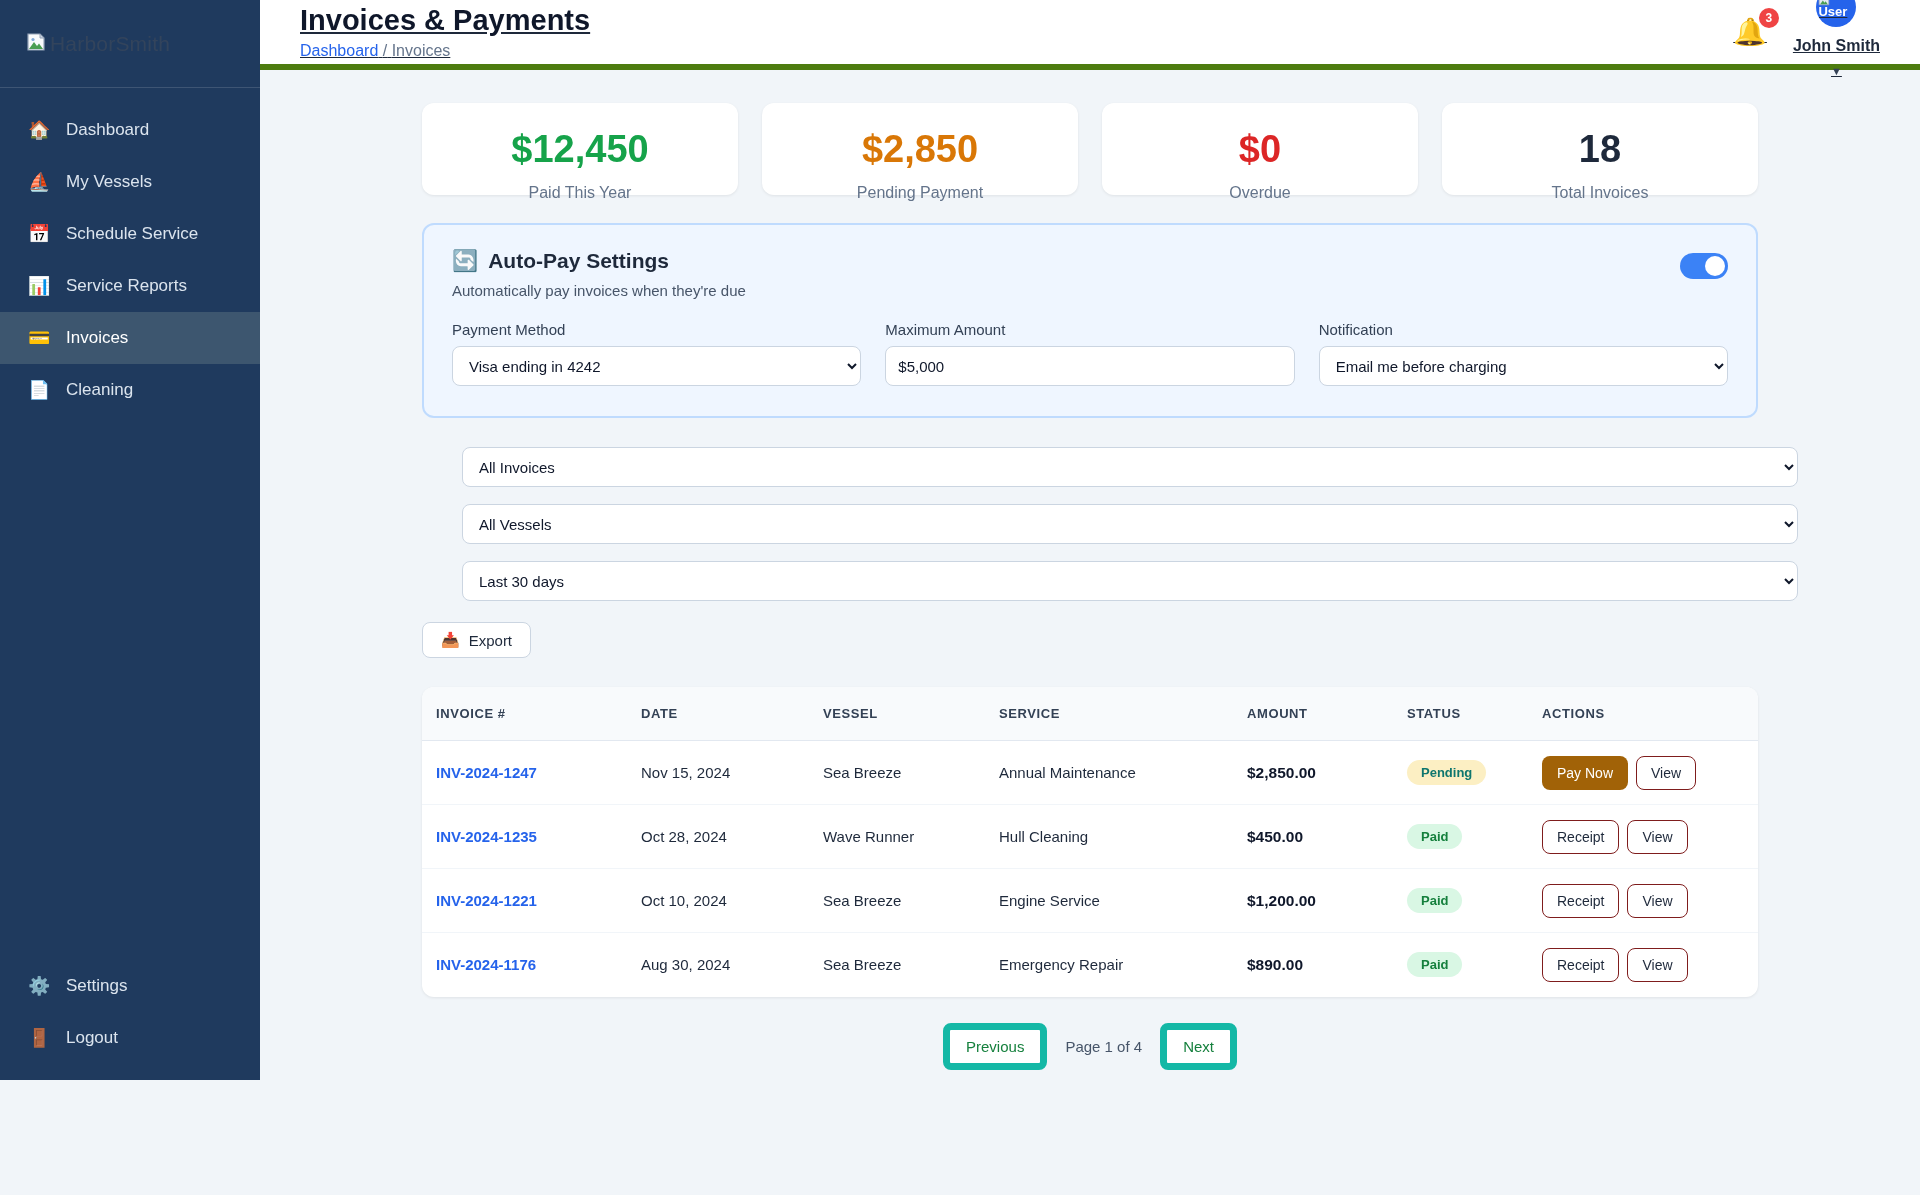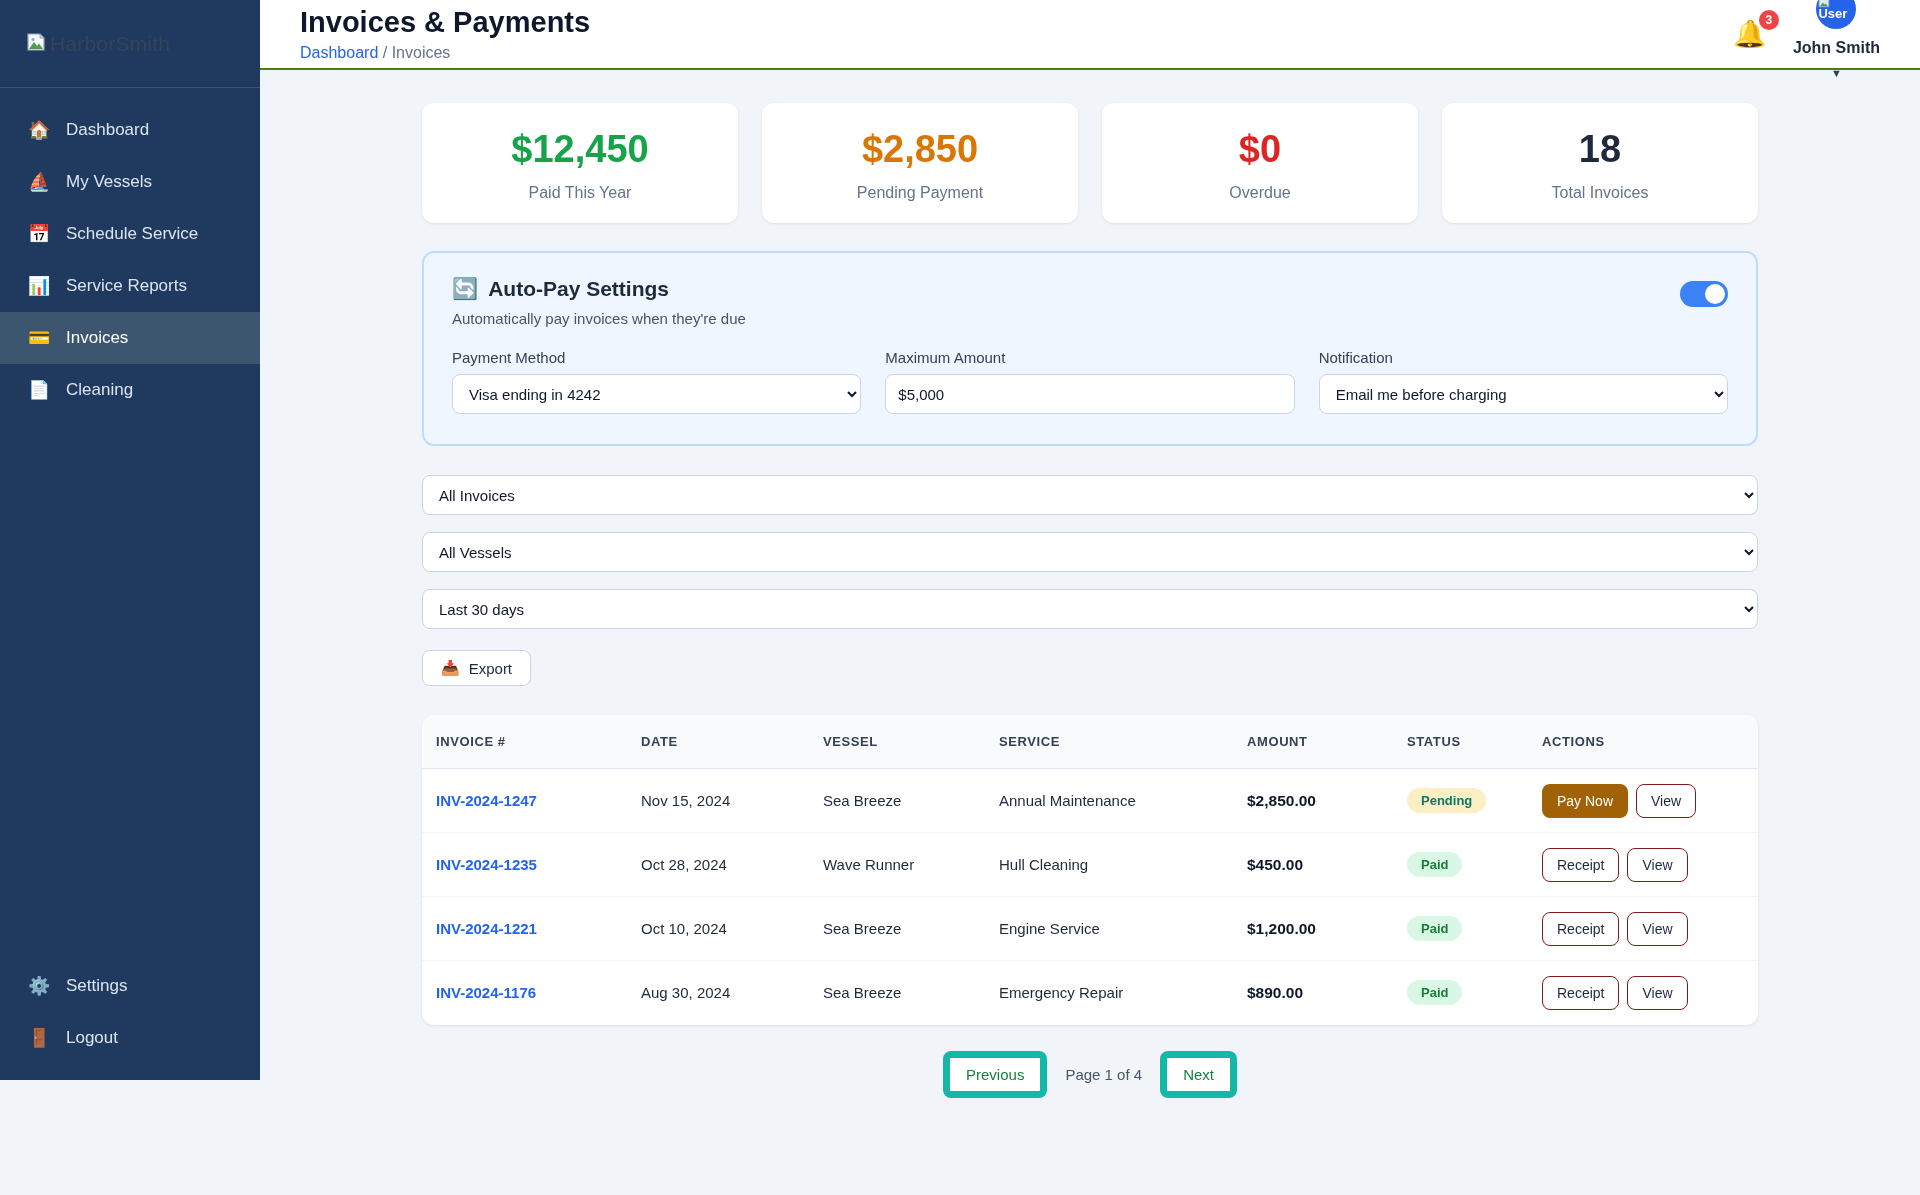--- a/index.html
+++ b/index.html
@@ -37,22 +37,22 @@
   }
   .nav-item.active { background:#3d566f; color:#ffffff; }
   .nav-icon { font-size:18px; width:22px; text-align:center; }
   .sidebar-footer { position:absolute; bottom:16px; left:0; width:100%; }
   
   .main { margin-left:260px; }
   .topbar {
     background:#ffffff;
     height:70px;
     padding:8px 40px;
-    border-bottom:2px solid #4d7c0f;
-    display:flex; justify-content:space-between; align-items:center;
+    border-bottom:6px solid #4d7c0f;
+    display:flex; justify-content:space-between; align-items:center;text-decoration:underline;
   }
   .page-title { font-size:29px; font-weight:bold; color:#0f172a; margin:0 0 5px 0; }
   .breadcrumb { font-size:16px; color:#64748b; }
   .breadcrumb .crumb-link { color:#2563eb; text-decoration:none; cursor:pointer; }
   .topbar-right { display:flex; align-items:center; gap:26px; }
   .bell-wrap { position:relative; cursor:pointer; }
   .bell { font-size:27px; }
   .bell-badge {
     position:absolute; top:-8px; right:-12px;
     background:#ef4444; color:#fff;
@@ -68,21 +68,21 @@
     padding-left:2px;
   }
   .avatar-alt { color:#fff; font-size:13px; font-weight:bold; margin-top:-2px; }
   .user-name { font-size:16px; font-weight:bold; color:#1e293b; }
   .caret { font-size:11px; color:#334155; }
   
   .content { width:1336px; margin:0 auto; padding-top:33px; }
   .stats-row { display:flex; gap:24px; margin-bottom:28px; }
   .stat-card {
     flex:1; background:#fff; border-radius:12px;
-    height:120px; padding-top:25px; text-align:center;
+    height:92px; padding-top:25px; text-align:center;
     box-shadow:0 1px 3px rgba(0,0,0,.08);
   }
   .stat-value { font-size:38px; font-weight:bold; margin-bottom:13px; }
   .stat-label { font-size:16px; color:#64748b; }
   .green { color:#16a34a; } .orange { color:#d97706; }
   .red { color:#dc2626; } .dark { color:#1e293b; }
   
   .autopay {
     background:#eff6ff; border:2px solid #bfdbfe; border-radius:12px;
     padding:24px 28px 30px; margin-bottom:29px;
@@ -101,21 +101,21 @@
   .autopay-grid { display:grid; grid-template-columns:repeat(3,1fr); gap:24px; margin-top:22px; }
   .field-label { font-size:15px; color:#334155; margin-bottom:8px; font-weight:500; }
   select, .text-input {
     width:100%; height:40px;
     border:1px solid #cbd5e1; border-radius:8px;
     background:#fff; padding:0 12px;
     font-size:15px; color:#0f172a;
     font-family:"Liberation Sans", sans-serif;
   }
   
-  .filter-select { margin-bottom:17px; }
+  .filter-select { margin-bottom:17px;margin-left:40px; }
   .export-btn {
     display:inline-flex; align-items:center; gap:9px;
     background:#fff; border:1px solid #cbd5e1; border-radius:8px;
     padding:8px 18px; font-size:15px; color:#1e293b;
     margin:4px 0 29px; cursor:pointer;
     font-family:"Liberation Sans", sans-serif;
   }
   
   .table-card {
     background:#fff; border-radius:12px; overflow:hidden;

